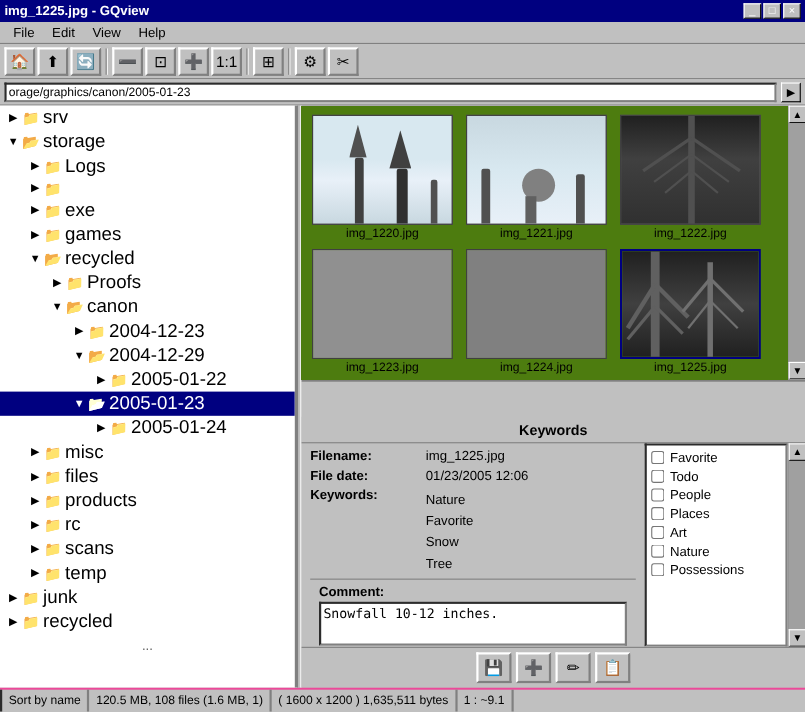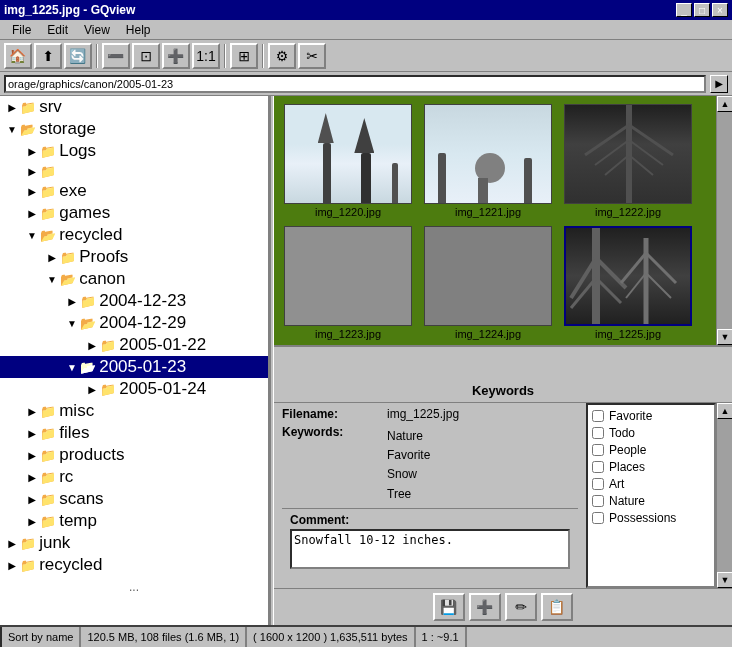--- a/index.html
+++ b/index.html
@@ -332,21 +332,21 @@
       border-right-color: #808080;
       border-bottom-color: #808080;
       display: flex; align-items: center; justify-content: center;
       cursor: pointer;
       font-size: 14px;
     }
 
     
     .status-bar {
       background: #c0c0c0;
-      border-top: 2px solid #404040;
+      border-top: 2px solid #ec4899;
       display: flex;
       height: 22px;
       align-items: center;
       font-size: 11px;
     }
     .status-segment {
       padding: 0 6px;
       border-right: 2px inset #808080;
       height: 100%;
       display: flex; align-items: center;
@@ -653,20 +653,24 @@
 
       <div class="keywords-body">
 
         <div class="keywords-info">
 
           <div class="info-row">
             <span class="info-label">Filename:</span>
             <span class="info-value">img_1225.jpg</span>
           </div>
 
+          <div class="info-row">
+            <span class="info-label">File date:</span>
+            <span class="info-value">01/23/2005 12:06</span>
+          </div>
 
           <div class="info-row">
             <span class="info-label">Keywords:</span>
             <ul class="keywords-list">
               <li>Nature</li>
               <li>Favorite</li>
               <li>Snow</li>
               <li>Tree</li>
             </ul>
           </div>

